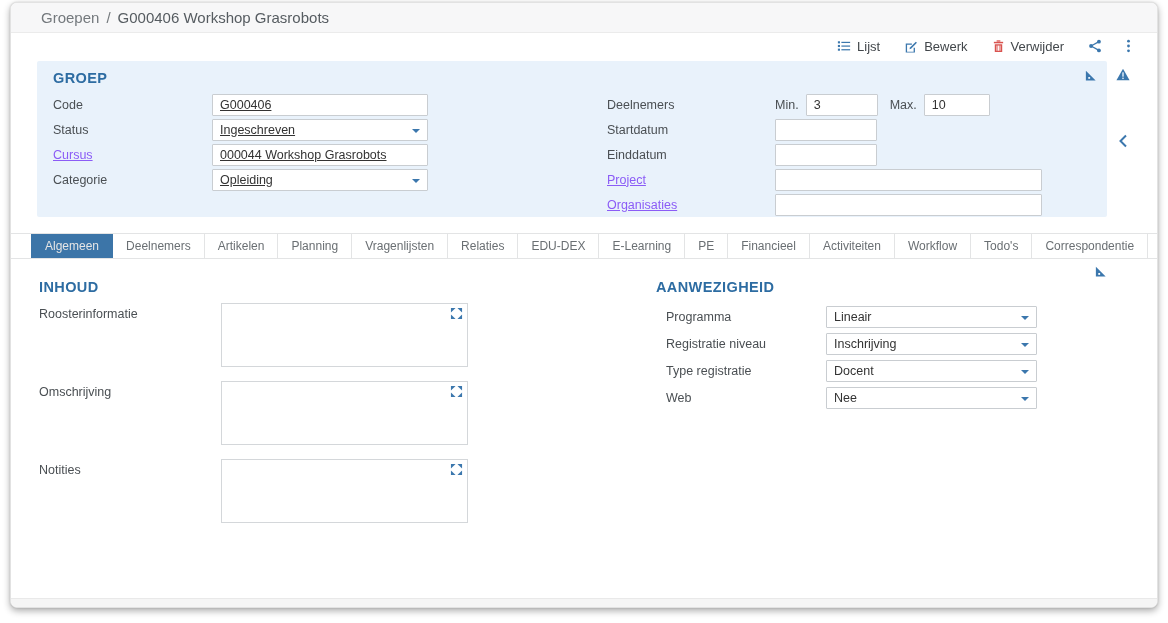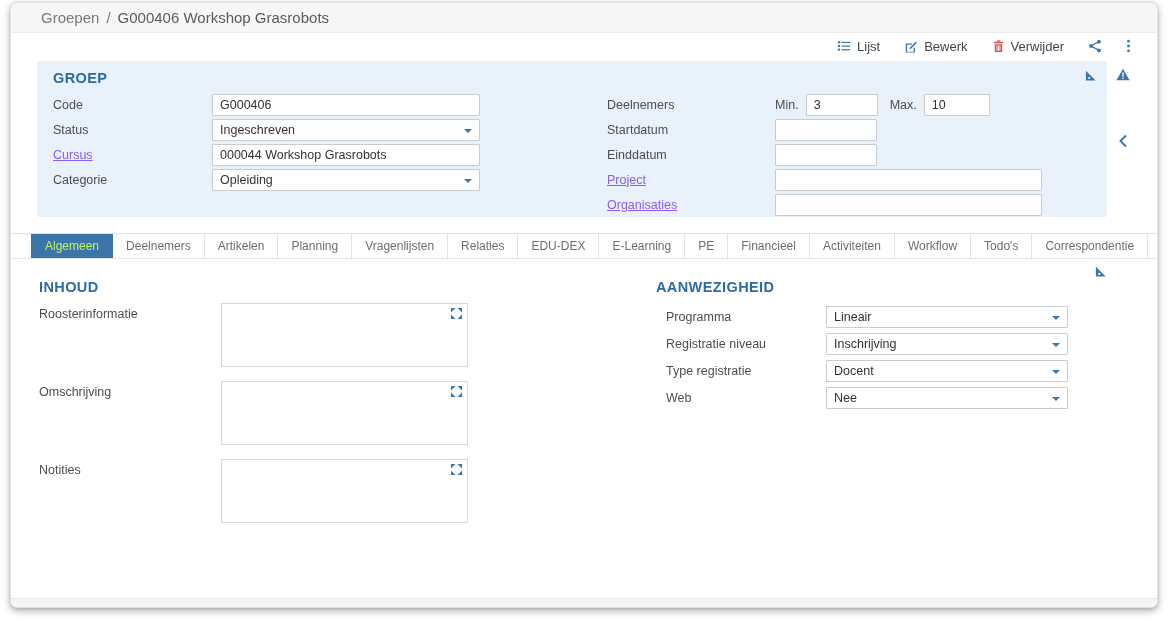--- a/index.html
+++ b/index.html
@@ -29,40 +29,40 @@
   .pcol-left{ width:554px; }
   .pcol-right{ flex:1; }
   .frow{ display:flex; align-items:center; height:25px; font-size:12.5px; color:#4a4f53;}
   .flabel{ width:159px; flex:none; }
   .pcol-right .flabel{ width:168px; }
   .flink{ color:#8b5cf6; text-decoration:underline; cursor:pointer; }
   input.inp, .selbox{
     height:22px; border:1px solid #c9cdd1; background:#fff; font-family:"Liberation Sans",sans-serif;
     font-size:12.5px; color:#333; padding:0 7px; border-radius:1px;
   }
-  .w235{ width:268px; } .w102{ width:102px; } .w72{ width:72px; } .w66{ width:66px; }
-  .w267{ width:267px; } .w242{ width:242px; }
+  .w235{ width:216px;text-decoration:underline; } .w102{ width:102px; } .w72{ width:72px; } .w66{ width:66px; }
+  .w267{ width:267px; } .w242{ width:211px; }
   .borderless{ border:1px solid #fff; }
   .selbox{ position:relative; display:flex; align-items:center; cursor:pointer; }
   .selbox .caret{ position:absolute; right:7px; top:9px; width:0; height:0;
     border-left:4px solid transparent; border-right:4px solid transparent; border-top:4px solid #3b77ad;}
   .minmax-gap{ margin:0 7px 0 0; }
   .minmax-gap2{ margin:0 7px 0 12px; }
   
   .rail{ width:40px; flex:none; position:relative; }
   .rail .warn{ position:absolute; left:9px; top:6px; cursor:pointer;}
   .rail .chev{ position:absolute; left:11px; top:73px; cursor:pointer;}
   .corner-ico{ position:absolute; right:10px; top:7px; cursor:pointer; }
   
   .tabstrip{ margin-top:16px; display:flex; height:26px; border-top:1px solid #e3e4e5;
     border-bottom:1px solid #e3e4e5; padding-left:20px; }
   .tab{ padding:0 13px; line-height:24px; font-size:12px; color:#6a6f73; background:#fff;
     border-right:1px solid #e3e4e5; cursor:pointer; white-space:nowrap;}
   .tab:first-child{ border-left:1px solid #e3e4e5; }
-  .tab.active{ background:#3c75a8; color:#bef264; border-color:#3c75a8; }
+  .tab.active{ background:#3c75a8; color:#e5e5e5; border-color:#3c75a8; }
   
   .content{ position:relative; padding:20px 20px 0 28px; display:flex;gap:40px; }
   .content .corner2{ position:absolute; right:50px; top:5px; cursor:pointer;}
   .col-inhoud{ width:567px; flex:none; }
   .col-aanw{ flex:1; padding-left:10px; }
   .sect-title{ color:#2d6ca2; font-size:14.5px; font-weight:bold; letter-spacing:.4px; margin-bottom:8px;}
   .ta-row{ display:flex; margin-bottom:11px; font-size:12.5px; color:#4a4f53;}
   .ta-row .flabel{ width:182px; padding-top:4px;}
   .ta-wrap{ position:relative; width:247px; }
   .ta-wrap textarea{ width:247px; height:64px; border:1px solid #d4d7da; resize:none;

